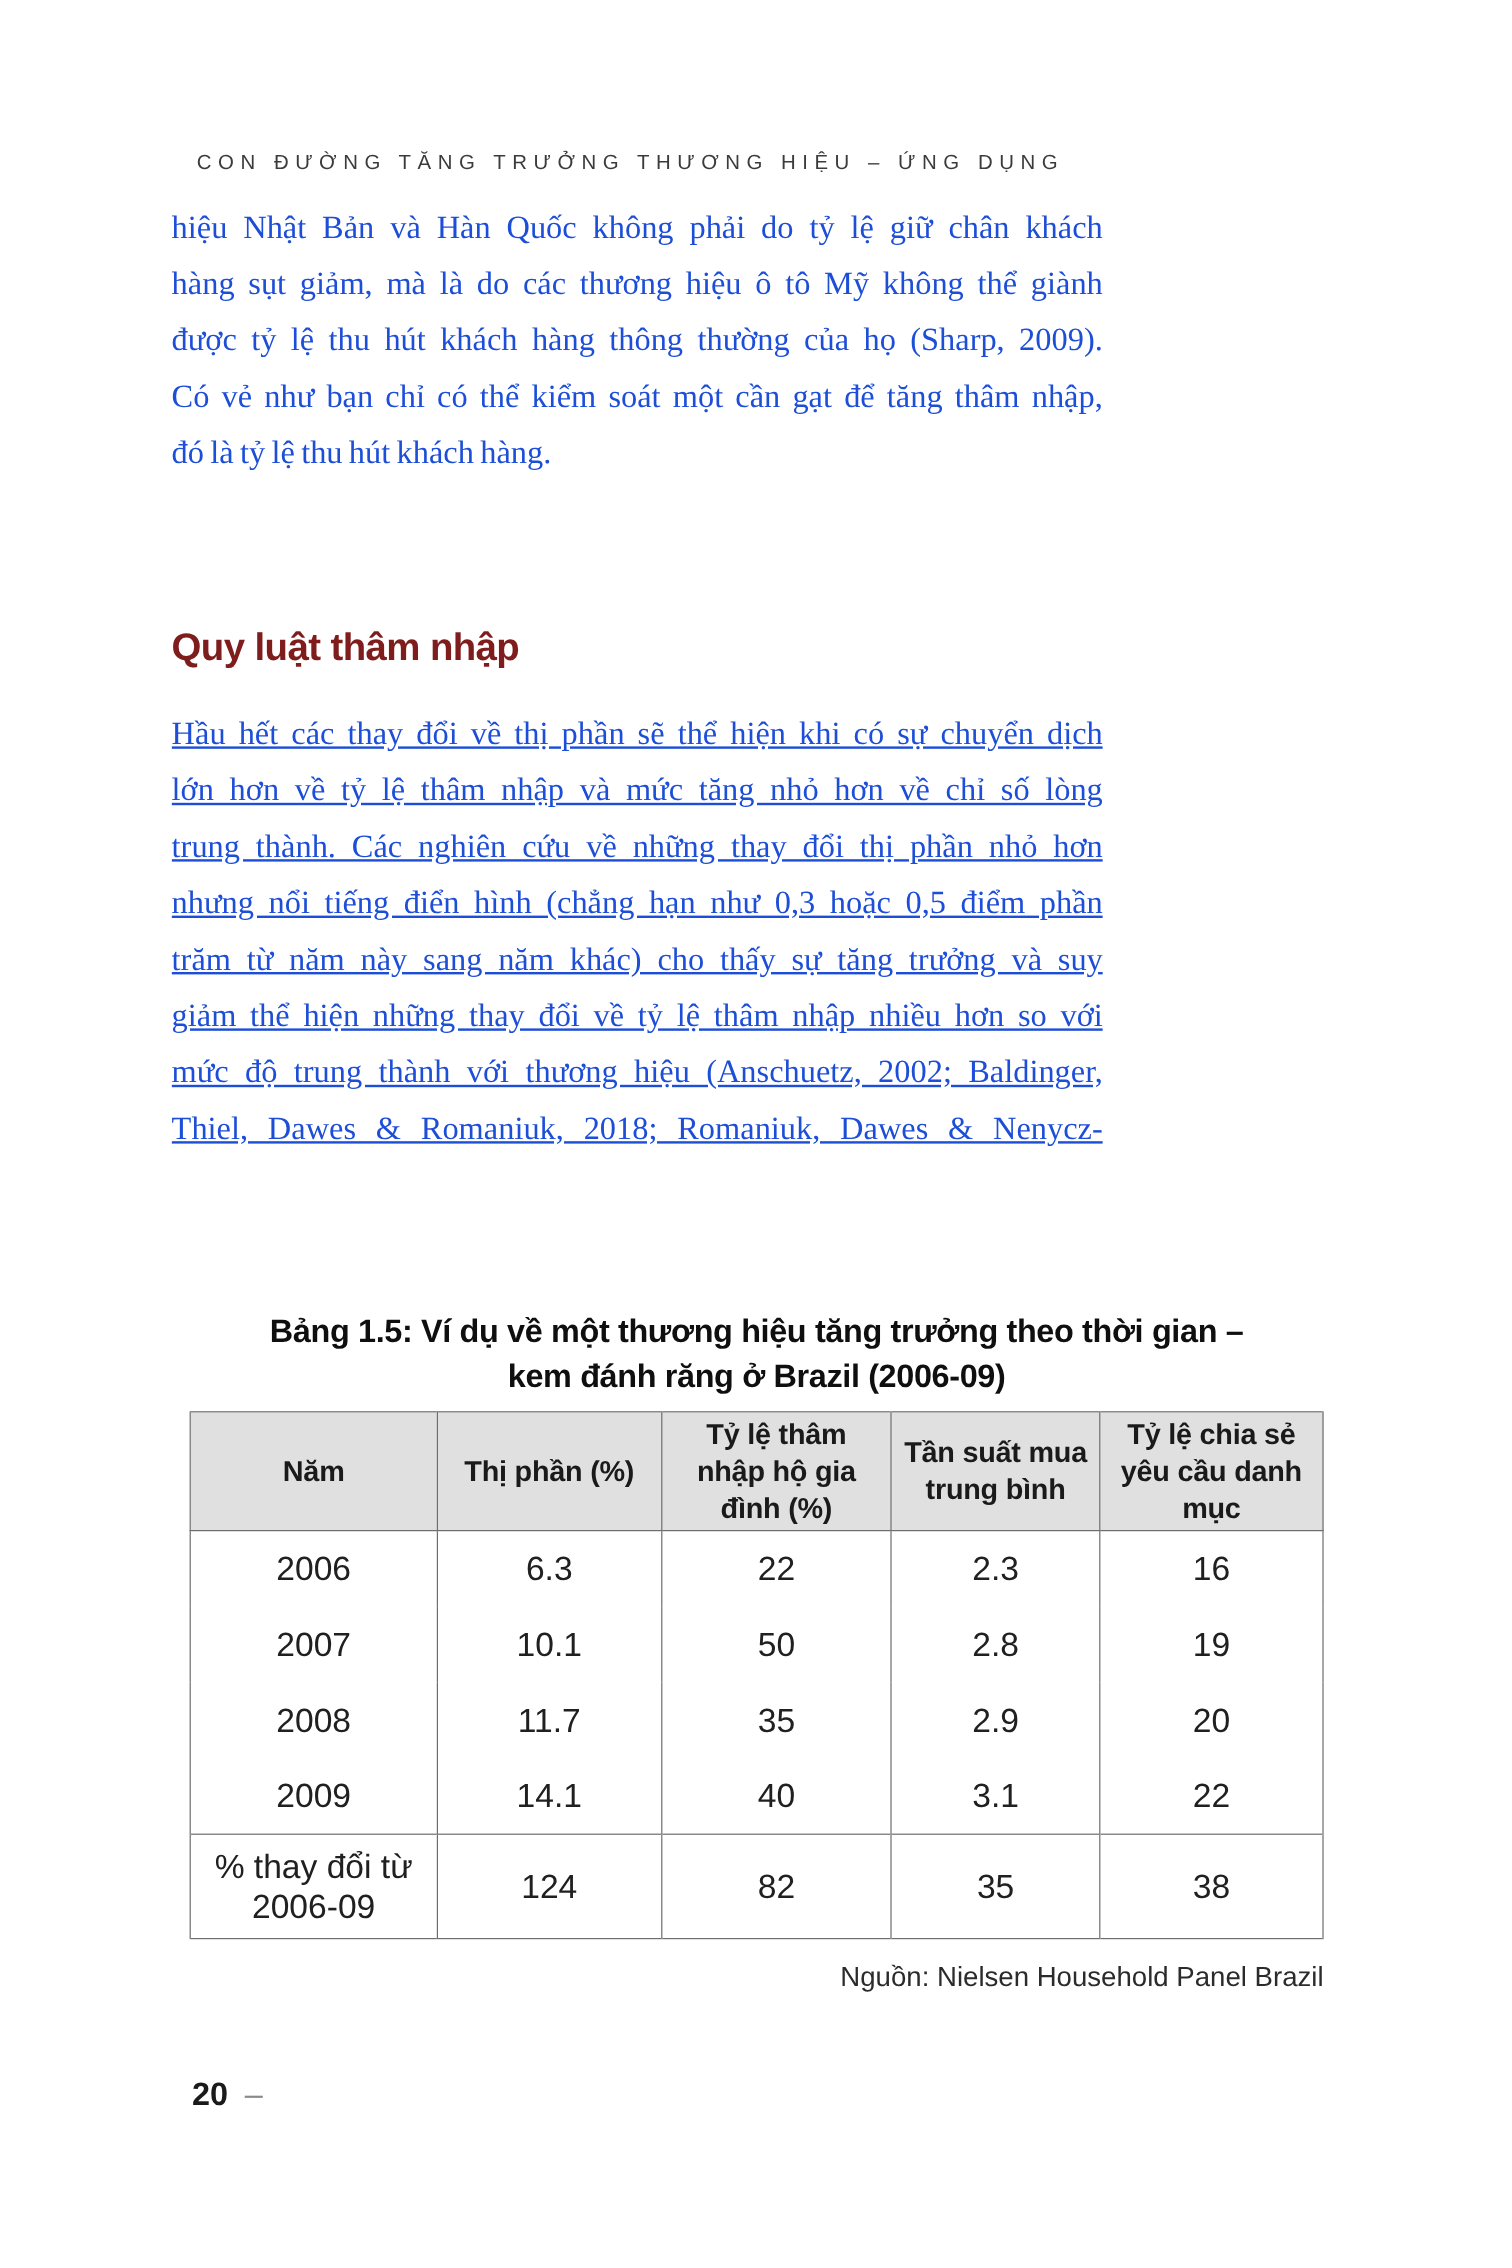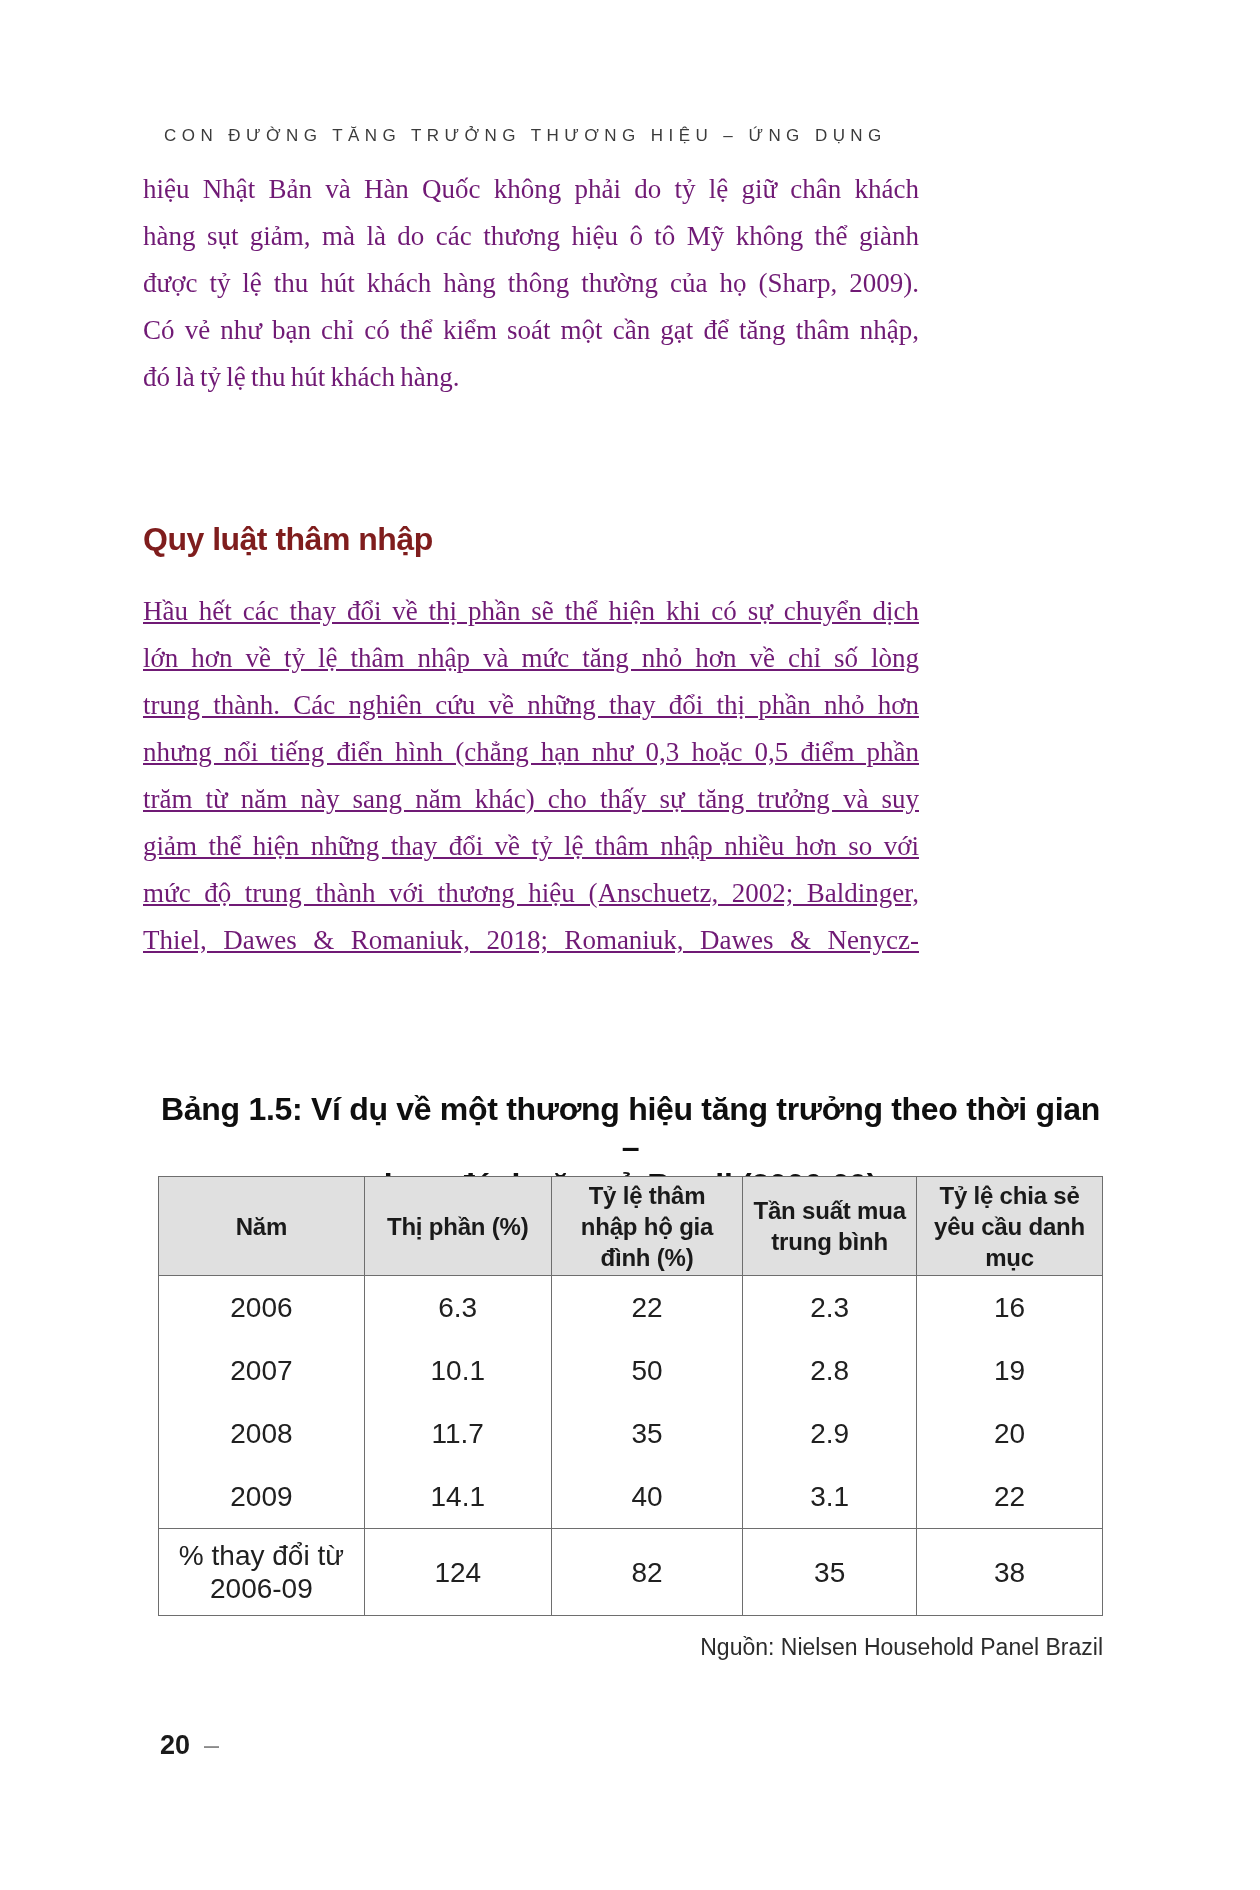--- a/index.html
+++ b/index.html
@@ -24,21 +24,21 @@
     white-space: nowrap;
     margin-left: 20px;
   }
 
   .body-para {
     position: absolute;
     left: 143px;
     width: 776px;
     font-size: 27px;
     line-height: 47px;
-    color: #701a75;
+    color: #1d4ed8;
     word-spacing: -1.5px;
   }
   .para-1 { top: 166px; }
   .para-2 { top: 588px; text-decoration: underline; }
   .jline {
     height: 47px;
     overflow: hidden;
     text-align: justify;
     text-align-last: justify;
     white-space: normal;
@@ -58,21 +58,21 @@
     color: #7f1d1d;
     line-height: 42px;
   }
 
   .table-caption {
     position: absolute;
     top: 1090px; left: 158px;
     width: 945px;
     text-align: center;
     font-family: "Liberation Sans", "DejaVu Sans", sans-serif;
-    font-size: 32px;
+    font-size: 27px;
     font-weight: 700;
     letter-spacing: -0.3px;
     color: #0f0f0f;
     line-height: 38px;
   }
 
   table.data-table {
     position: absolute;
     top: 1176px; left: 158px;
     width: 945px;

